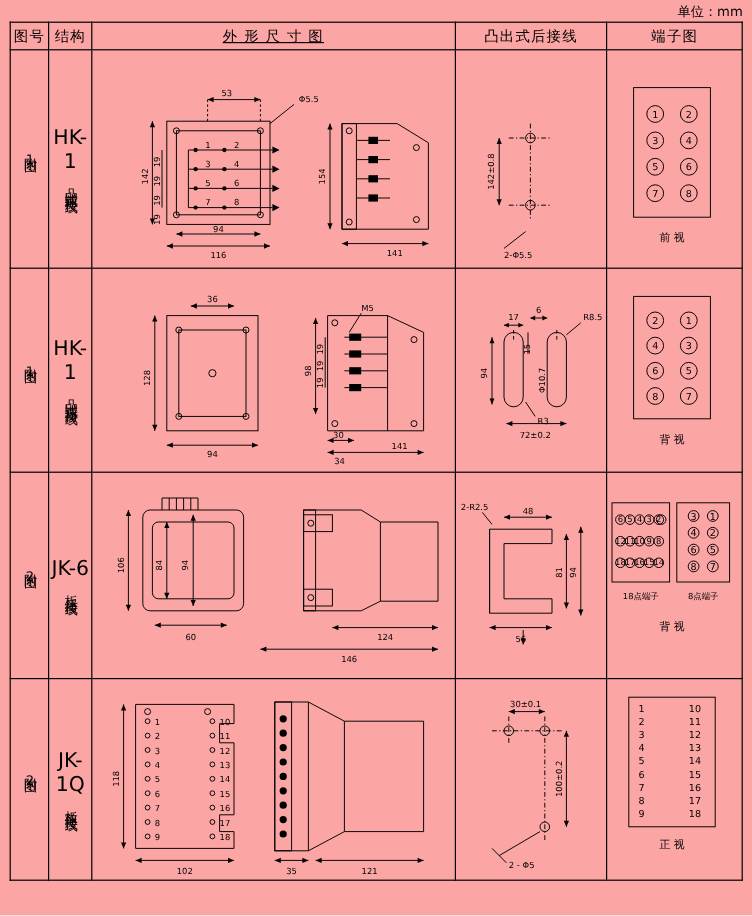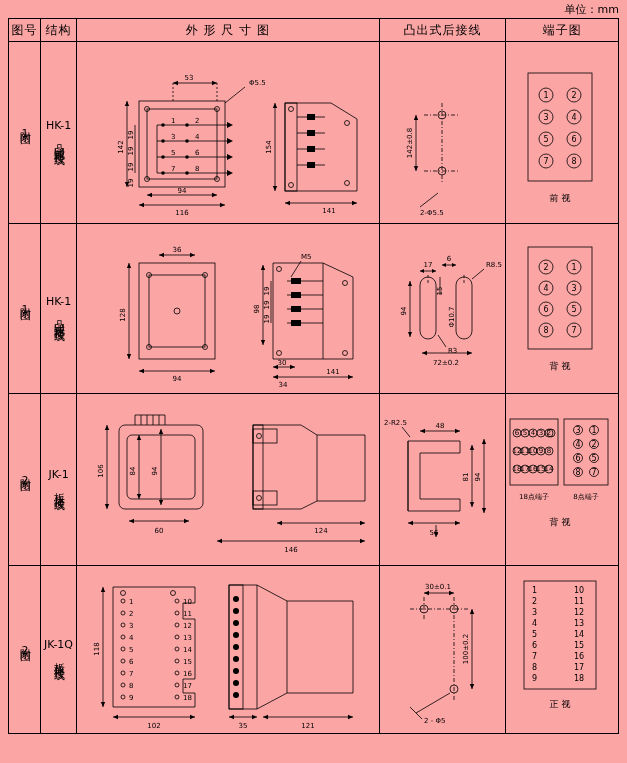--- a/index.html
+++ b/index.html
@@ -4,28 +4,28 @@
 <style>
   html,body{margin:0;padding:0;background:#fff;}
   body{font-family:"DejaVu Sans","Liberation Sans",sans-serif;color:#000;}
   #page{position:relative;width:627px;height:763px;background:#fca5a5;}
   .unit{position:absolute;right:8px;top:2px;font-size:11px;}
   table.main{position:absolute;left:8px;top:18px;border-collapse:collapse;width:611px;}
   table.main td,table.main th{border:1px solid #000;padding:0;}
   .hdr{height:22px;text-align:center;font-size:12px;font-weight:normal;letter-spacing:1px;}
   .col-no{width:30px;}
   .col-struct{width:34px;}
-  .col-outline{width:292px;}
+  .col-outline{width:292px;text-decoration:underline;}
   .col-hole{width:122px;}
   .col-term{width:108px;}
   .vtext{writing-mode:vertical-rl;text-orientation:upright;font-size:11px;line-height:16px;letter-spacing:2px;text-align:center;}
   .cell-no{text-align:center;vertical-align:middle;}
   .cell-struct{text-align:center;vertical-align:middle;font-size:11px;}
   .struct-wrap{display:flex;flex-direction:column;align-items:center;justify-content:center;height:100%;}
-  .struct-name{font-size:11px;margin-bottom:3px;}
+  .struct-name{font-size:17px;margin-bottom:3px;}
   .cellbox{position:relative;}
   svg{display:block;}
   .t{font-size:7px;font-family:"DejaVu Sans","Liberation Sans",sans-serif;}
   .t8{font-size:8px;}
   .t9{font-size:9px;}
   .r1{height:182px;}
   .r2{height:170px;}
   .r3{height:172px;}
   .r4{height:168px;}
 </style>
@@ -378,21 +378,21 @@
       </tr>
 
       <tr class="r3">
         <td class="cell-no">
           <div style="display:flex;justify-content:center;">
             <span class="vtext">附图2</span>
           </div>
         </td>
         <td class="cell-struct">
           <div class="struct-wrap">
-            <span class="struct-name">JK-1</span>
+            <span class="struct-name">JK-6</span>
             <span class="vtext">板后接线</span>
           </div>
         </td>
         <td class="cellbox">
           <svg width="292" height="170" viewBox="0 0 292 170">
             <g stroke="#000" fill="none" stroke-width="0.8">
 
               <rect x="42" y="30" width="84" height="84" rx="6"></rect>
               <rect x="50" y="40" width="68" height="64" rx="5"></rect>
 

